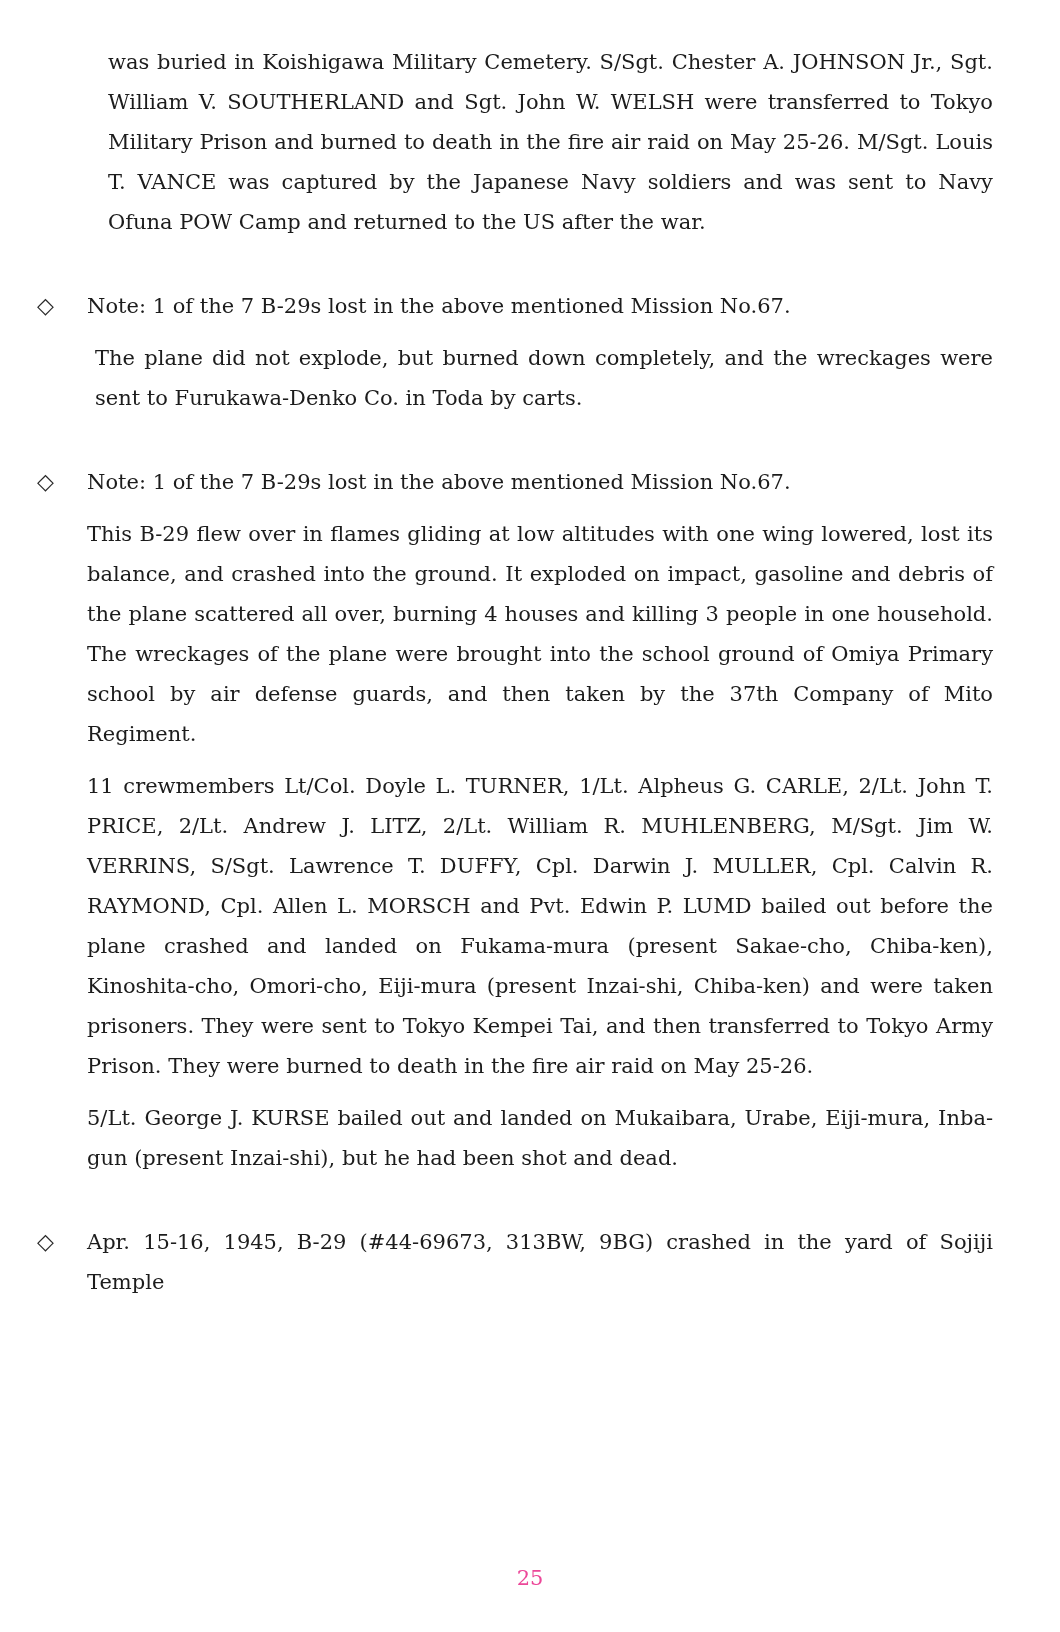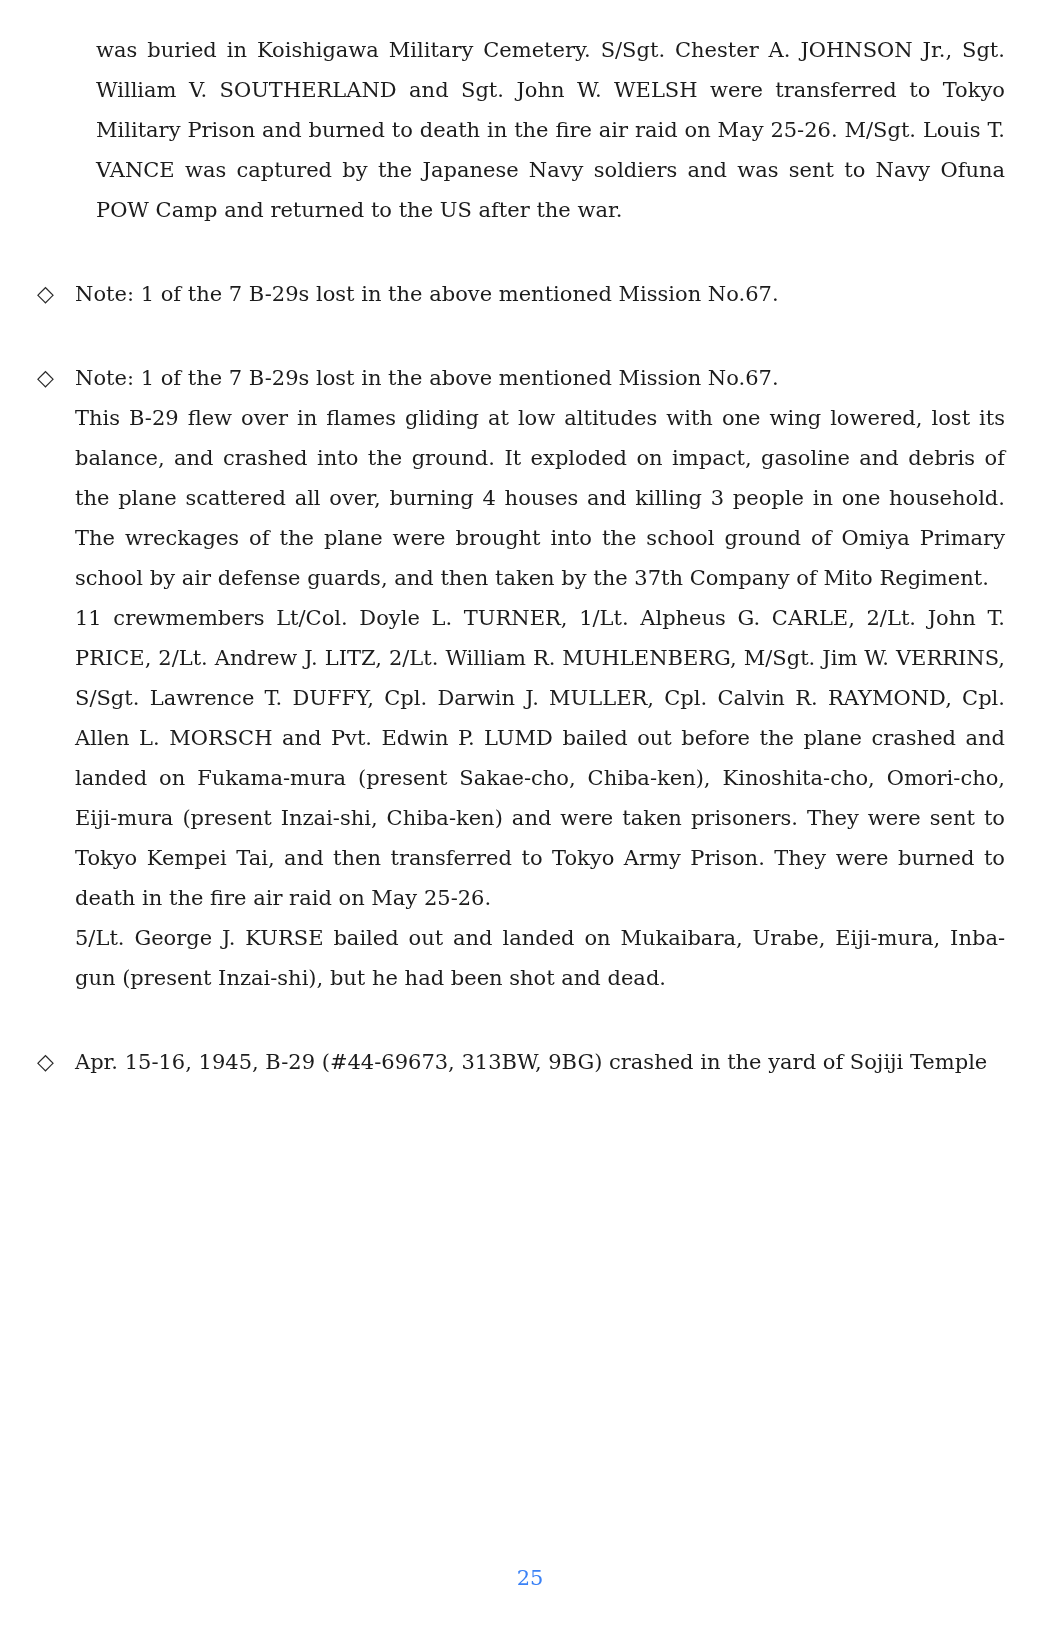--- a/index.html
+++ b/index.html
@@ -18,21 +18,21 @@
   }
   .content {
     position: absolute;
     left: 75px;
     right: 55px;
     top: 30px;
     font-size: 21px;
     line-height: 40px;
   }
   p.para {
-    margin: 0;
+    margin: 12px;
     text-align: justify;
     text-justify: inter-word;
   }
   .intro {
     padding-left: 21px;
   }
   .entry {
     position: relative;
     margin-top: 44px;
   }
@@ -52,34 +52,35 @@
     padding-left: 8px;
   }
   .page-number {
     position: absolute;
     top: 1558px;
     left: 0;
     width: 100%;
     text-align: center;
     font-size: 21px;
     line-height: 40px;
-    color: #3b82f6;
+    color: #ec4899;
   }
 </style>
 </head>
 <body>
 
 <div class="page">
   <div class="content">
 
     <p class="para intro">was buried in Koishigawa Military Cemetery. S/Sgt. Chester A. JOHNSON Jr., Sgt. William V. SOUTHERLAND and Sgt. John W. WELSH were transferred to Tokyo Military Prison and burned to death in the fire air raid on May 25-26. M/Sgt. Louis T. VANCE was captured by the Japanese Navy soldiers and was sent to Navy Ofuna POW Camp and returned to the US after the war.</p>
 
     <div class="entry">
       <span class="bullet">◇</span>
       <p class="para">Note: 1 of the 7 B-29s lost in the above mentioned Mission No.67.</p>
+      <p class="para indent-sm">The plane did not explode, but burned down completely, and the wreckages were sent to Furukawa-Denko Co. in Toda by carts.</p>
     </div>
 
     <div class="entry">
       <span class="bullet">◇</span>
       <p class="para">Note: 1 of the 7 B-29s lost in the above mentioned Mission No.67.</p>
       <p class="para">This B-29 flew over in flames gliding at low altitudes with one wing lowered, lost its balance, and crashed into the ground. It exploded on impact, gasoline and debris of the plane scattered all over, burning 4 houses and killing 3 people in one household. The wreckages of the plane were brought into the school ground of Omiya Primary school by air defense guards, and then taken by the 37th Company of Mito Regiment.</p>
       <p class="para">11 crewmembers Lt/Col. Doyle L. TURNER, 1/Lt. Alpheus G. CARLE, 2/Lt. John T. PRICE, 2/Lt. Andrew J. LITZ, 2/Lt. William R. MUHLENBERG, M/Sgt. Jim W. VERRINS, S/Sgt. Lawrence T. DUFFY, Cpl. Darwin J. MULLER, Cpl. Calvin R. RAYMOND, Cpl. Allen L. MORSCH and Pvt. Edwin P. LUMD bailed out before the plane crashed and landed on Fukama-mura (present Sakae-cho, Chiba-ken), Kinoshita-cho, Omori-cho, Eiji-mura (present Inzai-shi, Chiba-ken) and were taken prisoners. They were sent to Tokyo Kempei Tai, and then transferred to Tokyo Army Prison. They were burned to death in the fire air raid on May 25-26.</p>
       <p class="para">5/Lt. George J. KURSE bailed out and landed on Mukaibara, Urabe, Eiji-mura, Inba-gun (present Inzai-shi), but he had been shot and dead.</p>
     </div>
 

